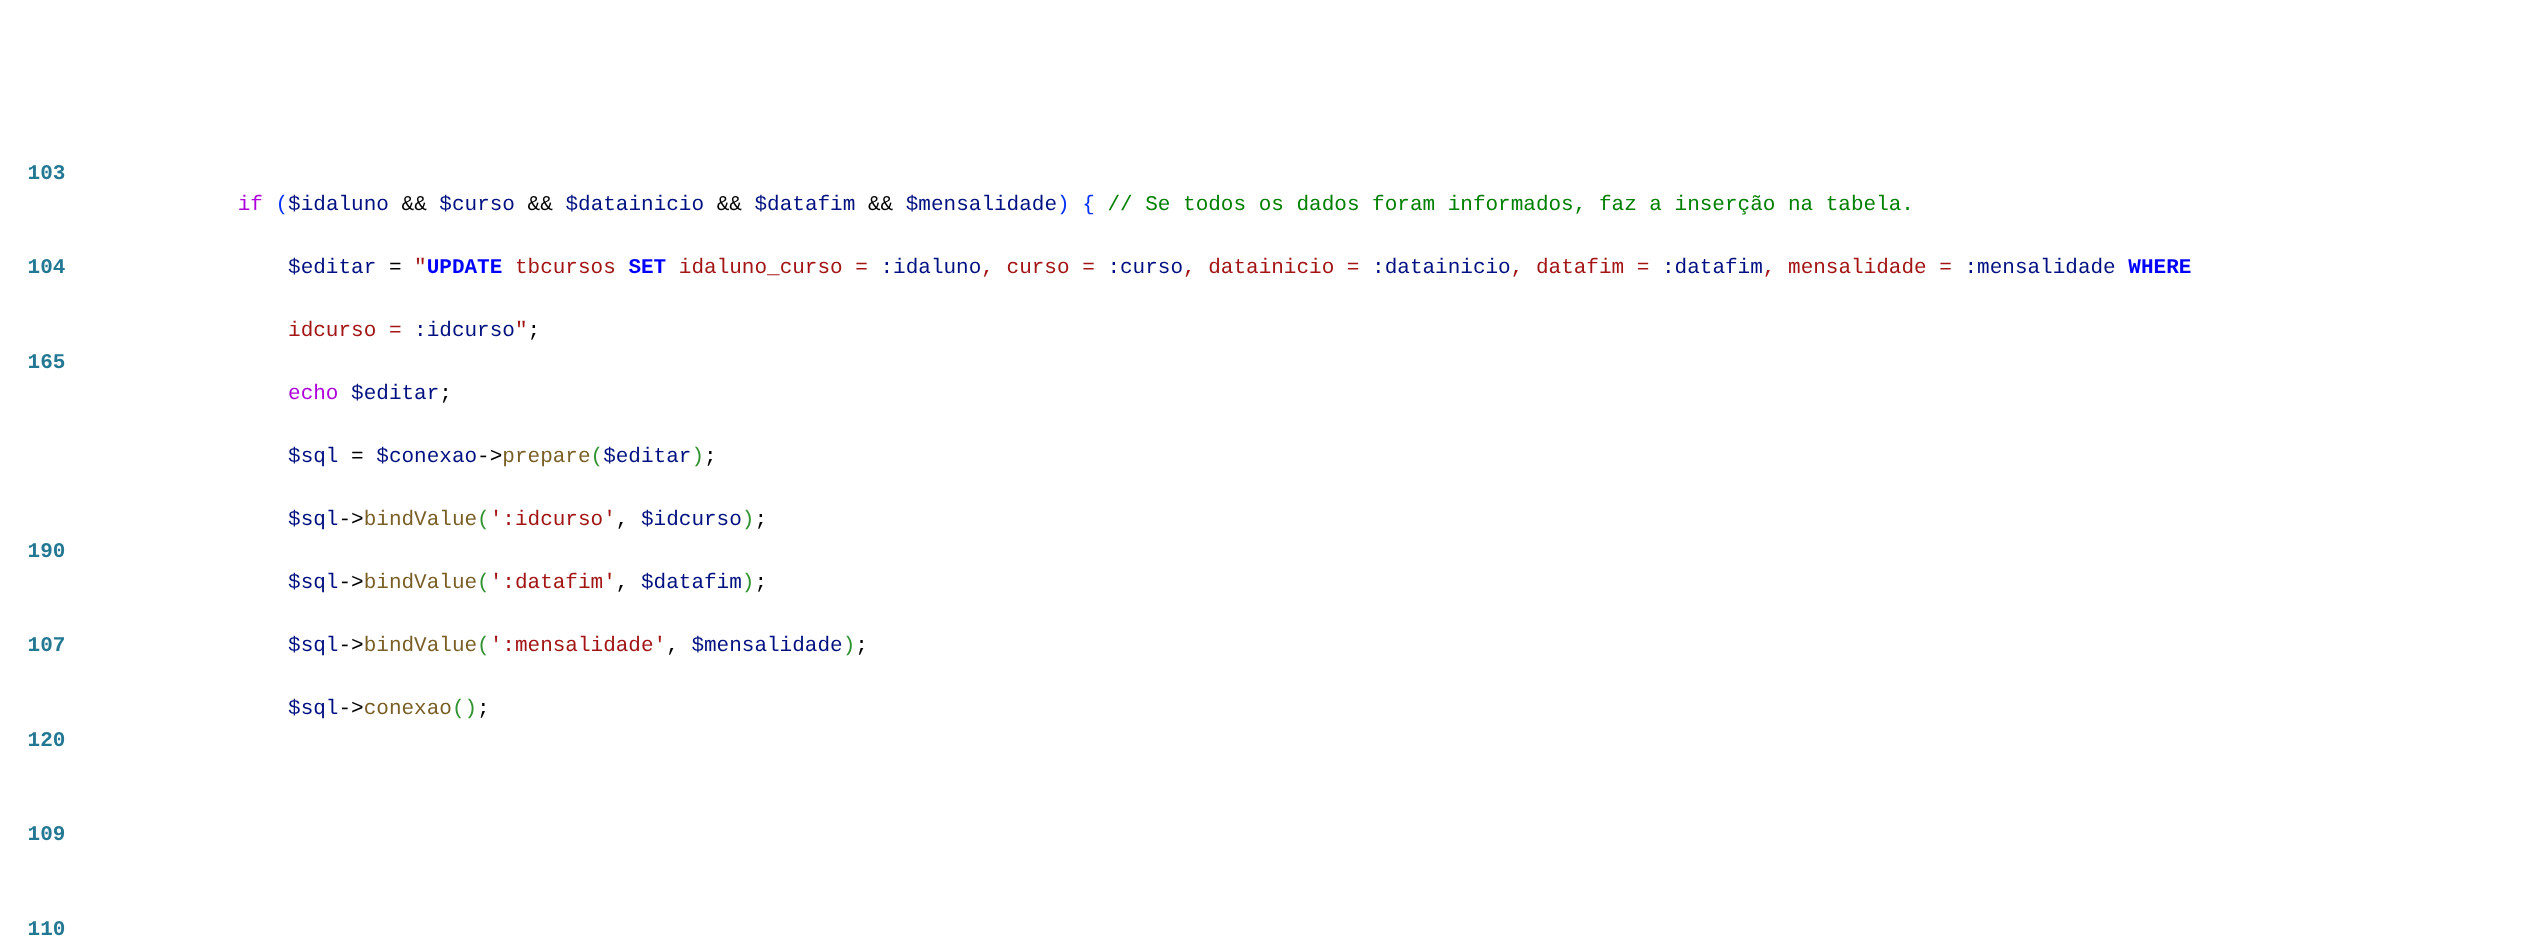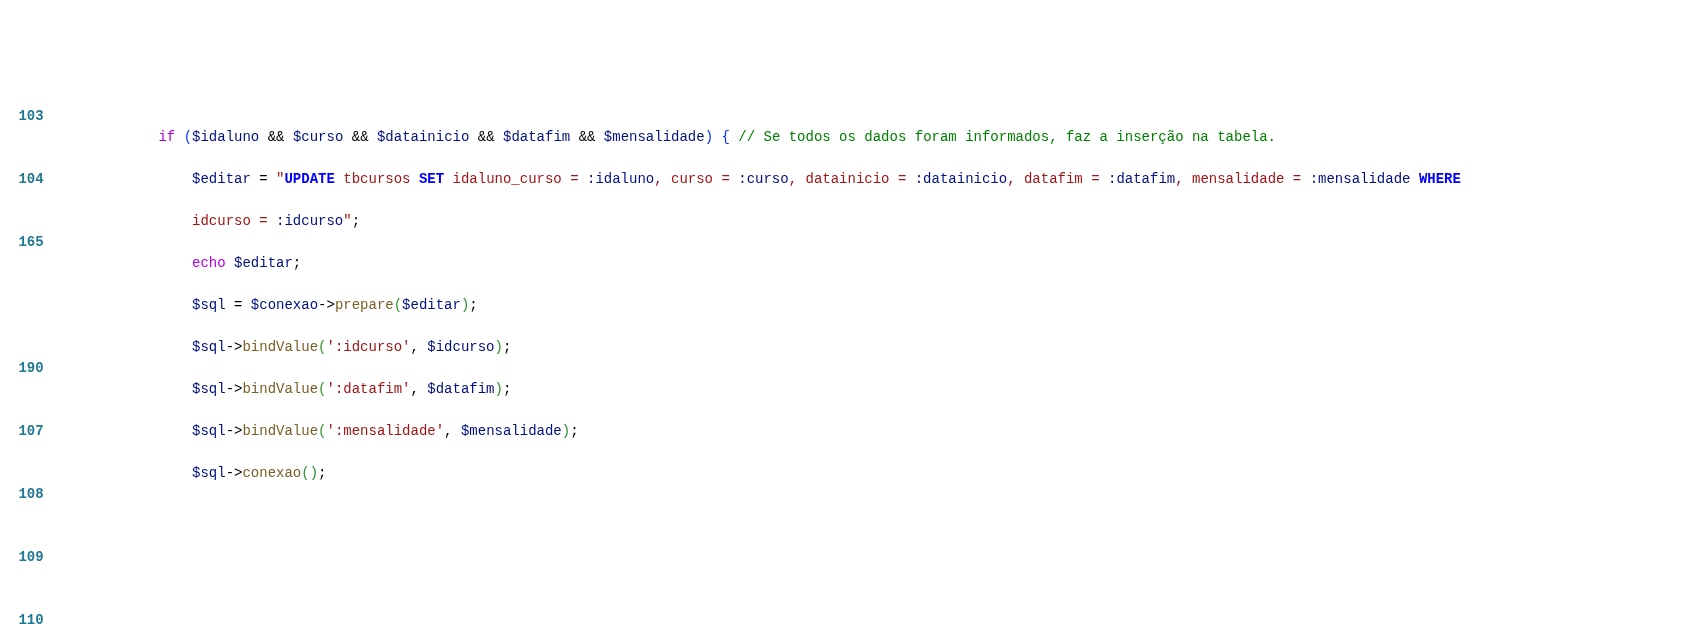--- a/index.html
+++ b/index.html
@@ -56,21 +56,21 @@
 
 <div class="editor">
 
   <div class="gutter">
     <span class="ln">103</span>
     <span class="ln">104</span>
     <span class="ln">165</span>
     <span class="ln"> </span>
     <span class="ln">190</span>
     <span class="ln">107</span>
-    <span class="ln">108</span>
+    <span class="ln">120</span>
     <span class="ln">109</span>
     <span class="ln">110</span>
     
     
     
     
     
     
     
     

